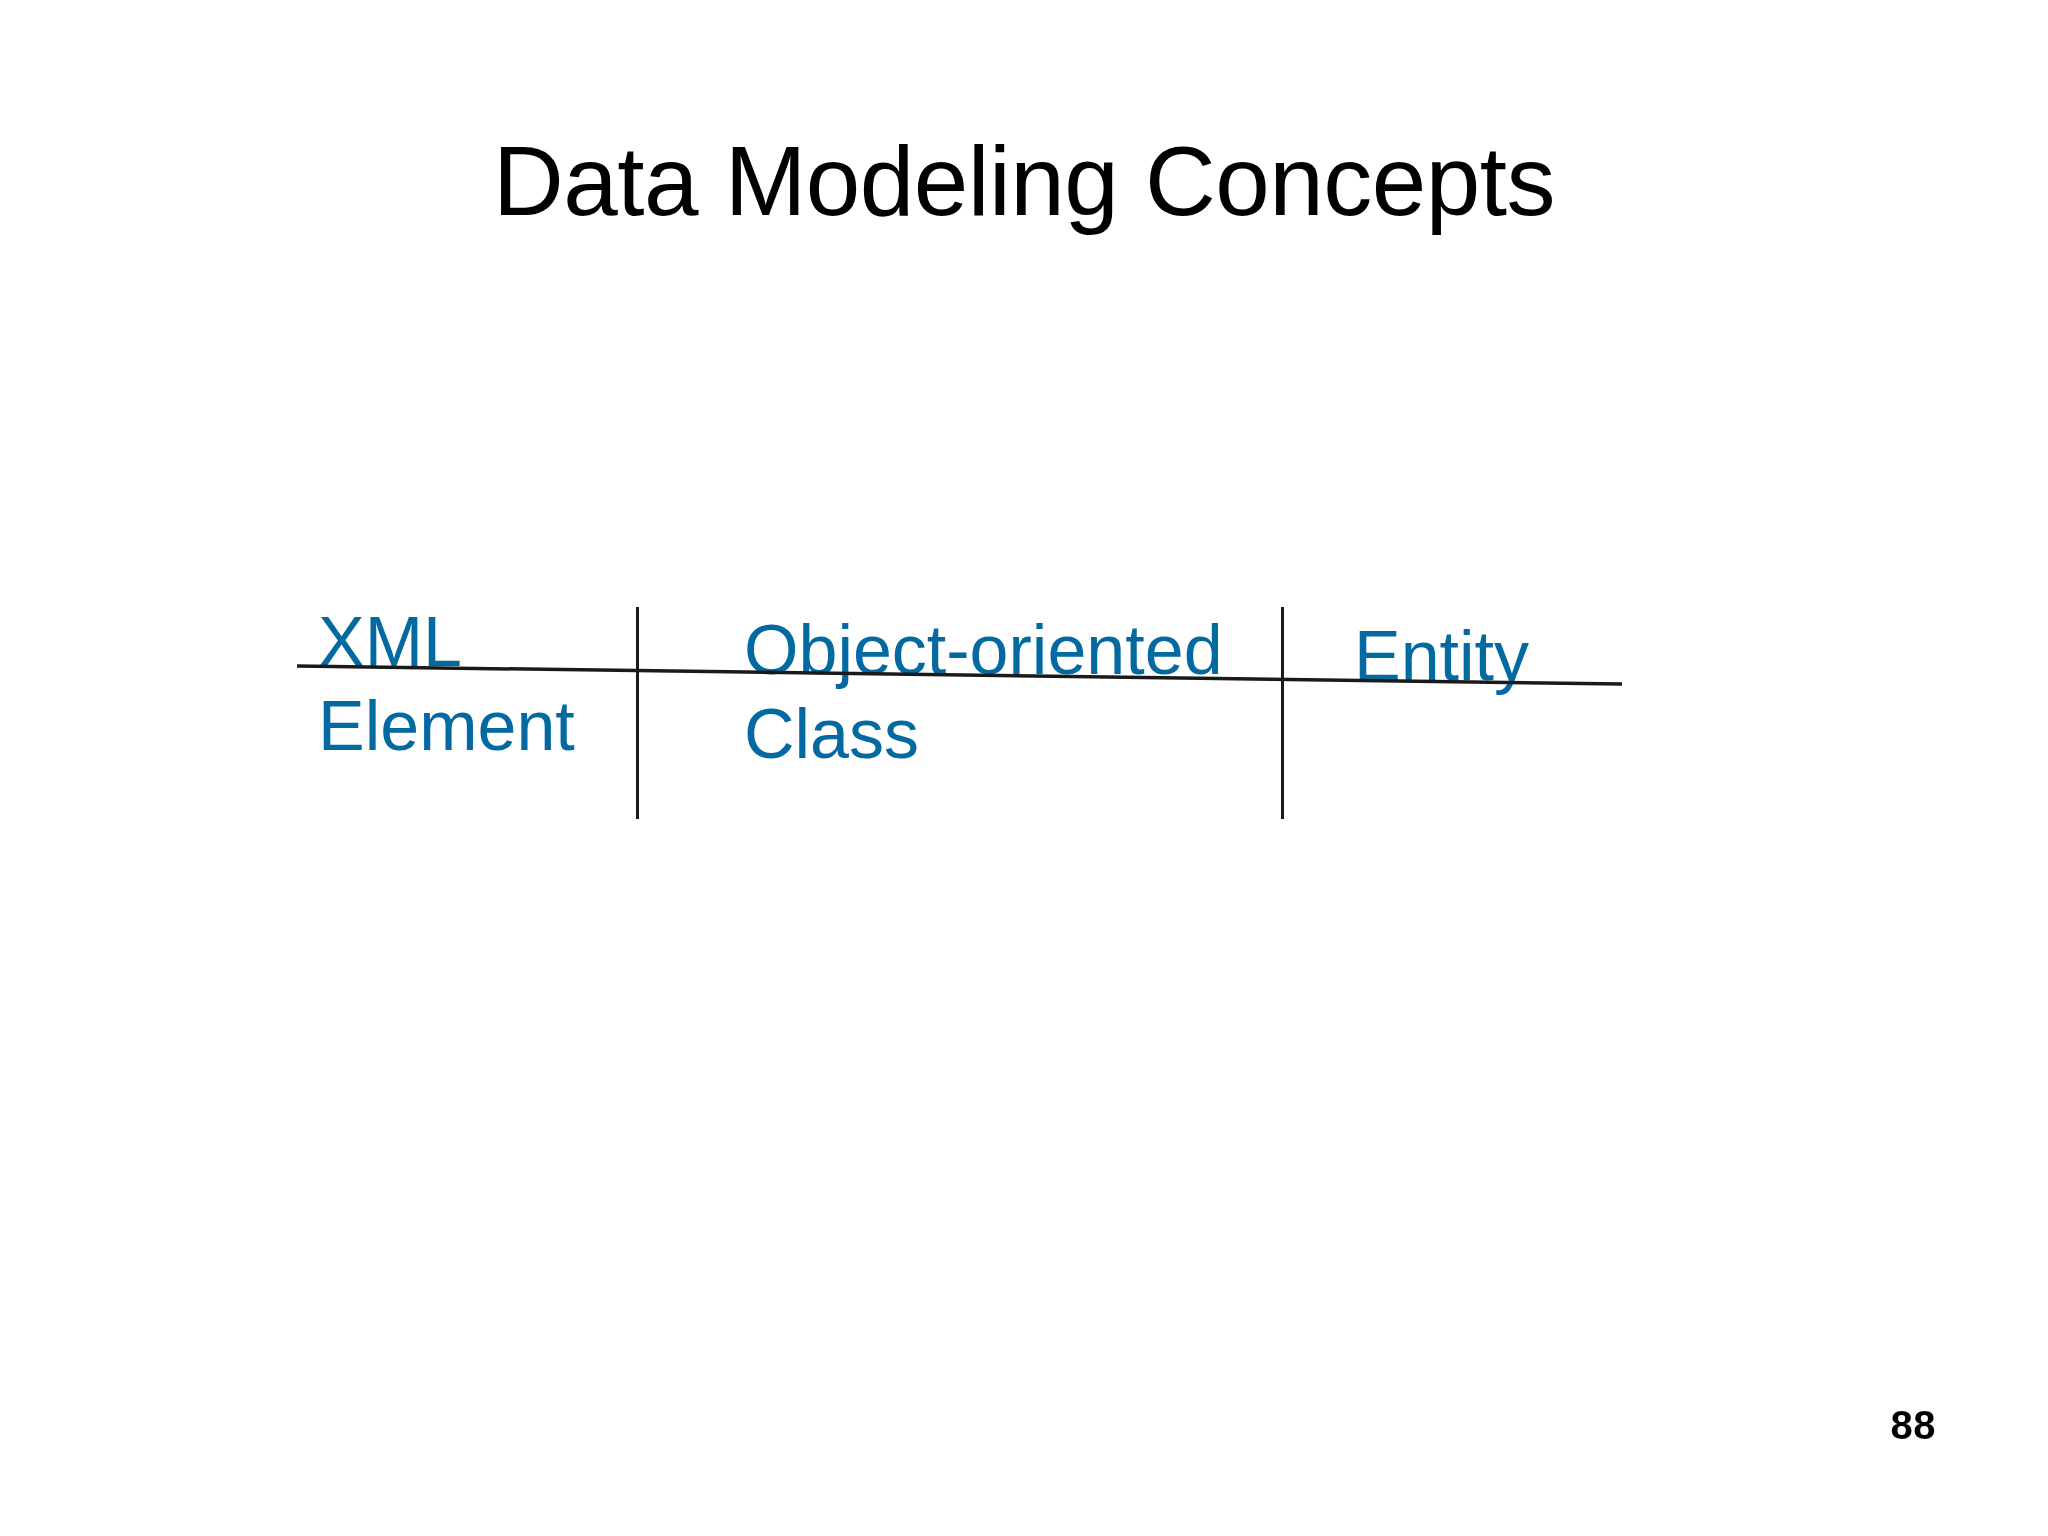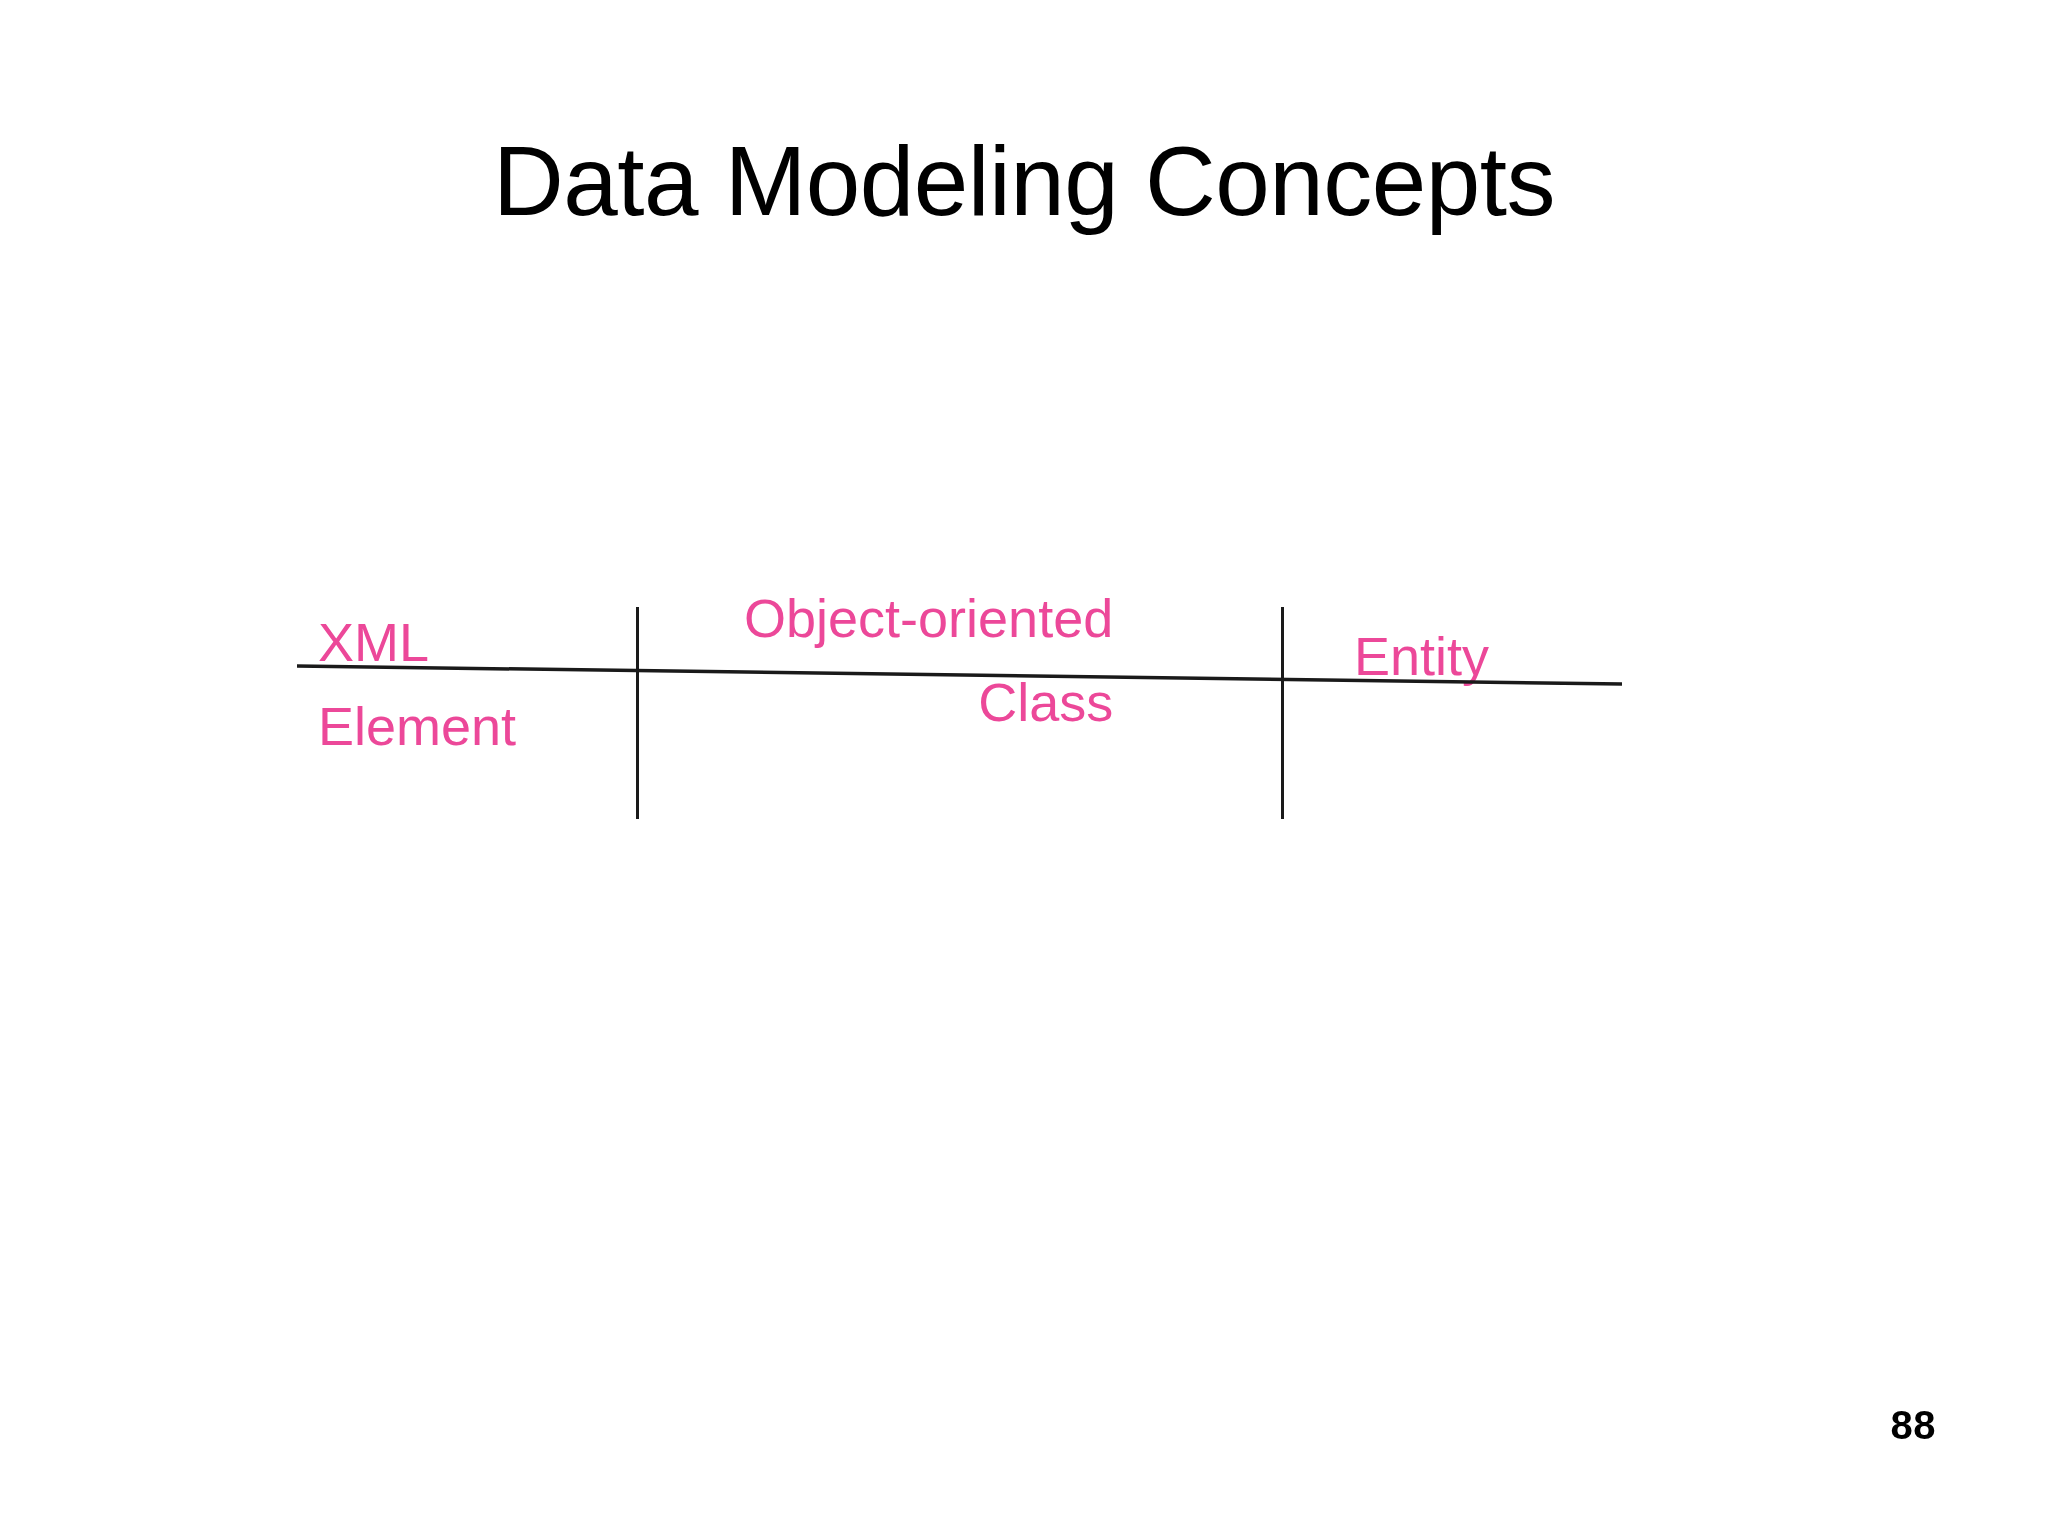--- a/index.html
+++ b/index.html
@@ -43,28 +43,28 @@
     width: 2048px;
     height: 1536px;
     pointer-events: none;
   }
   #concepts-table .col {
     position: absolute;
     pointer-events: auto;
   }
   .cell {
     font-family: "Liberation Sans", sans-serif;
-    font-size: 54px;
+    font-size: 70px;
     font-weight: 400;
     line-height: 84px;
-    color: #ec4899;
+    color: #0369a1;
     white-space: nowrap;
   }
   .col-xml      { left: 318px;  top: 600px; }
-  .col-oo       { left: 744px;  top: 576px; text-align: right; }
+  .col-oo       { left: 744px;  top: 608px; }
   .col-rel      { left: 1354px; top: 614px; }
 
   
   .vrule {
     position: absolute;
     width: 3px;
     background: #1a1a1a;
     pointer-events: auto;
   }
   .vrule-1 { left: 636px;  top: 607px; height: 212px; }

